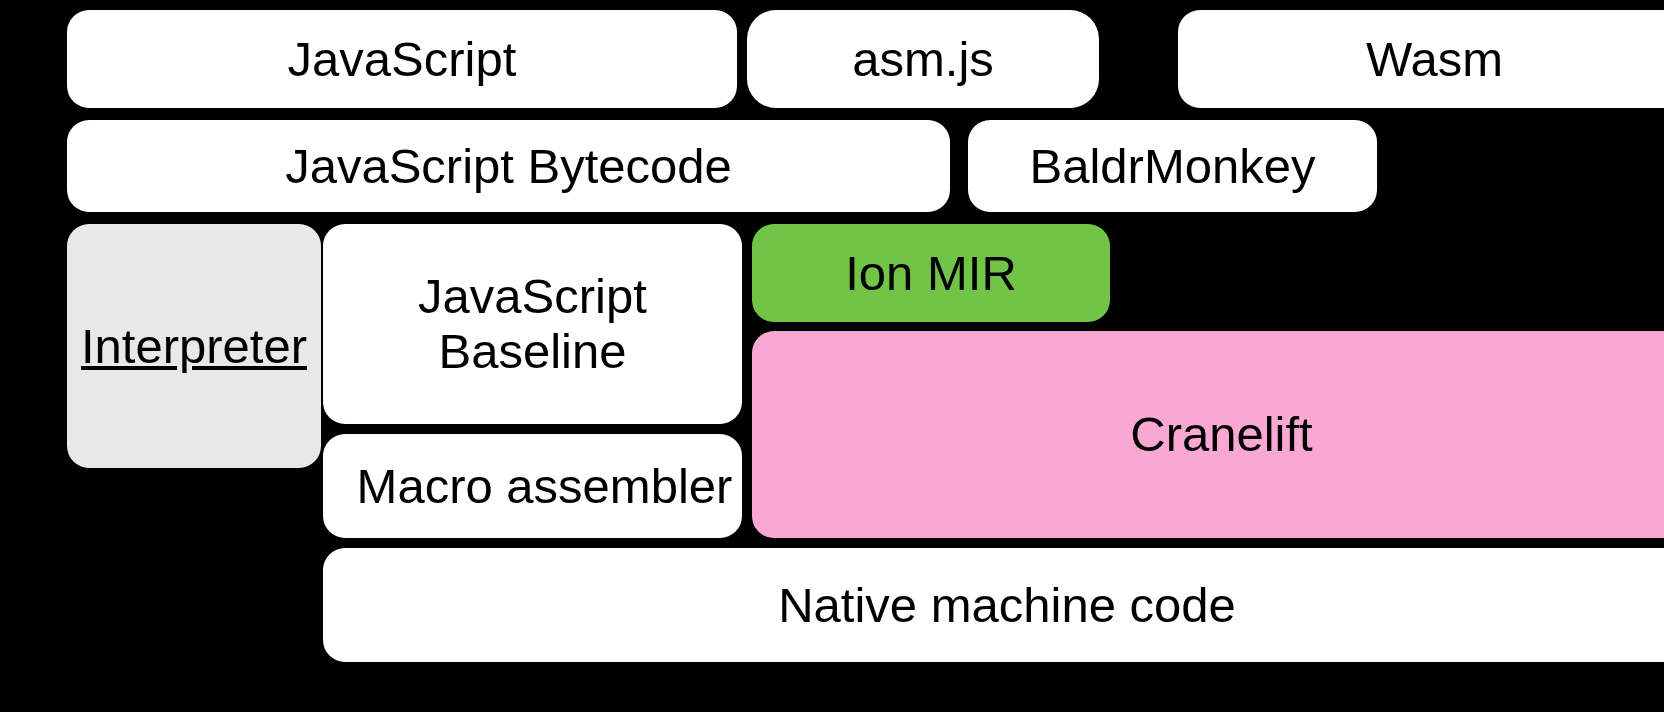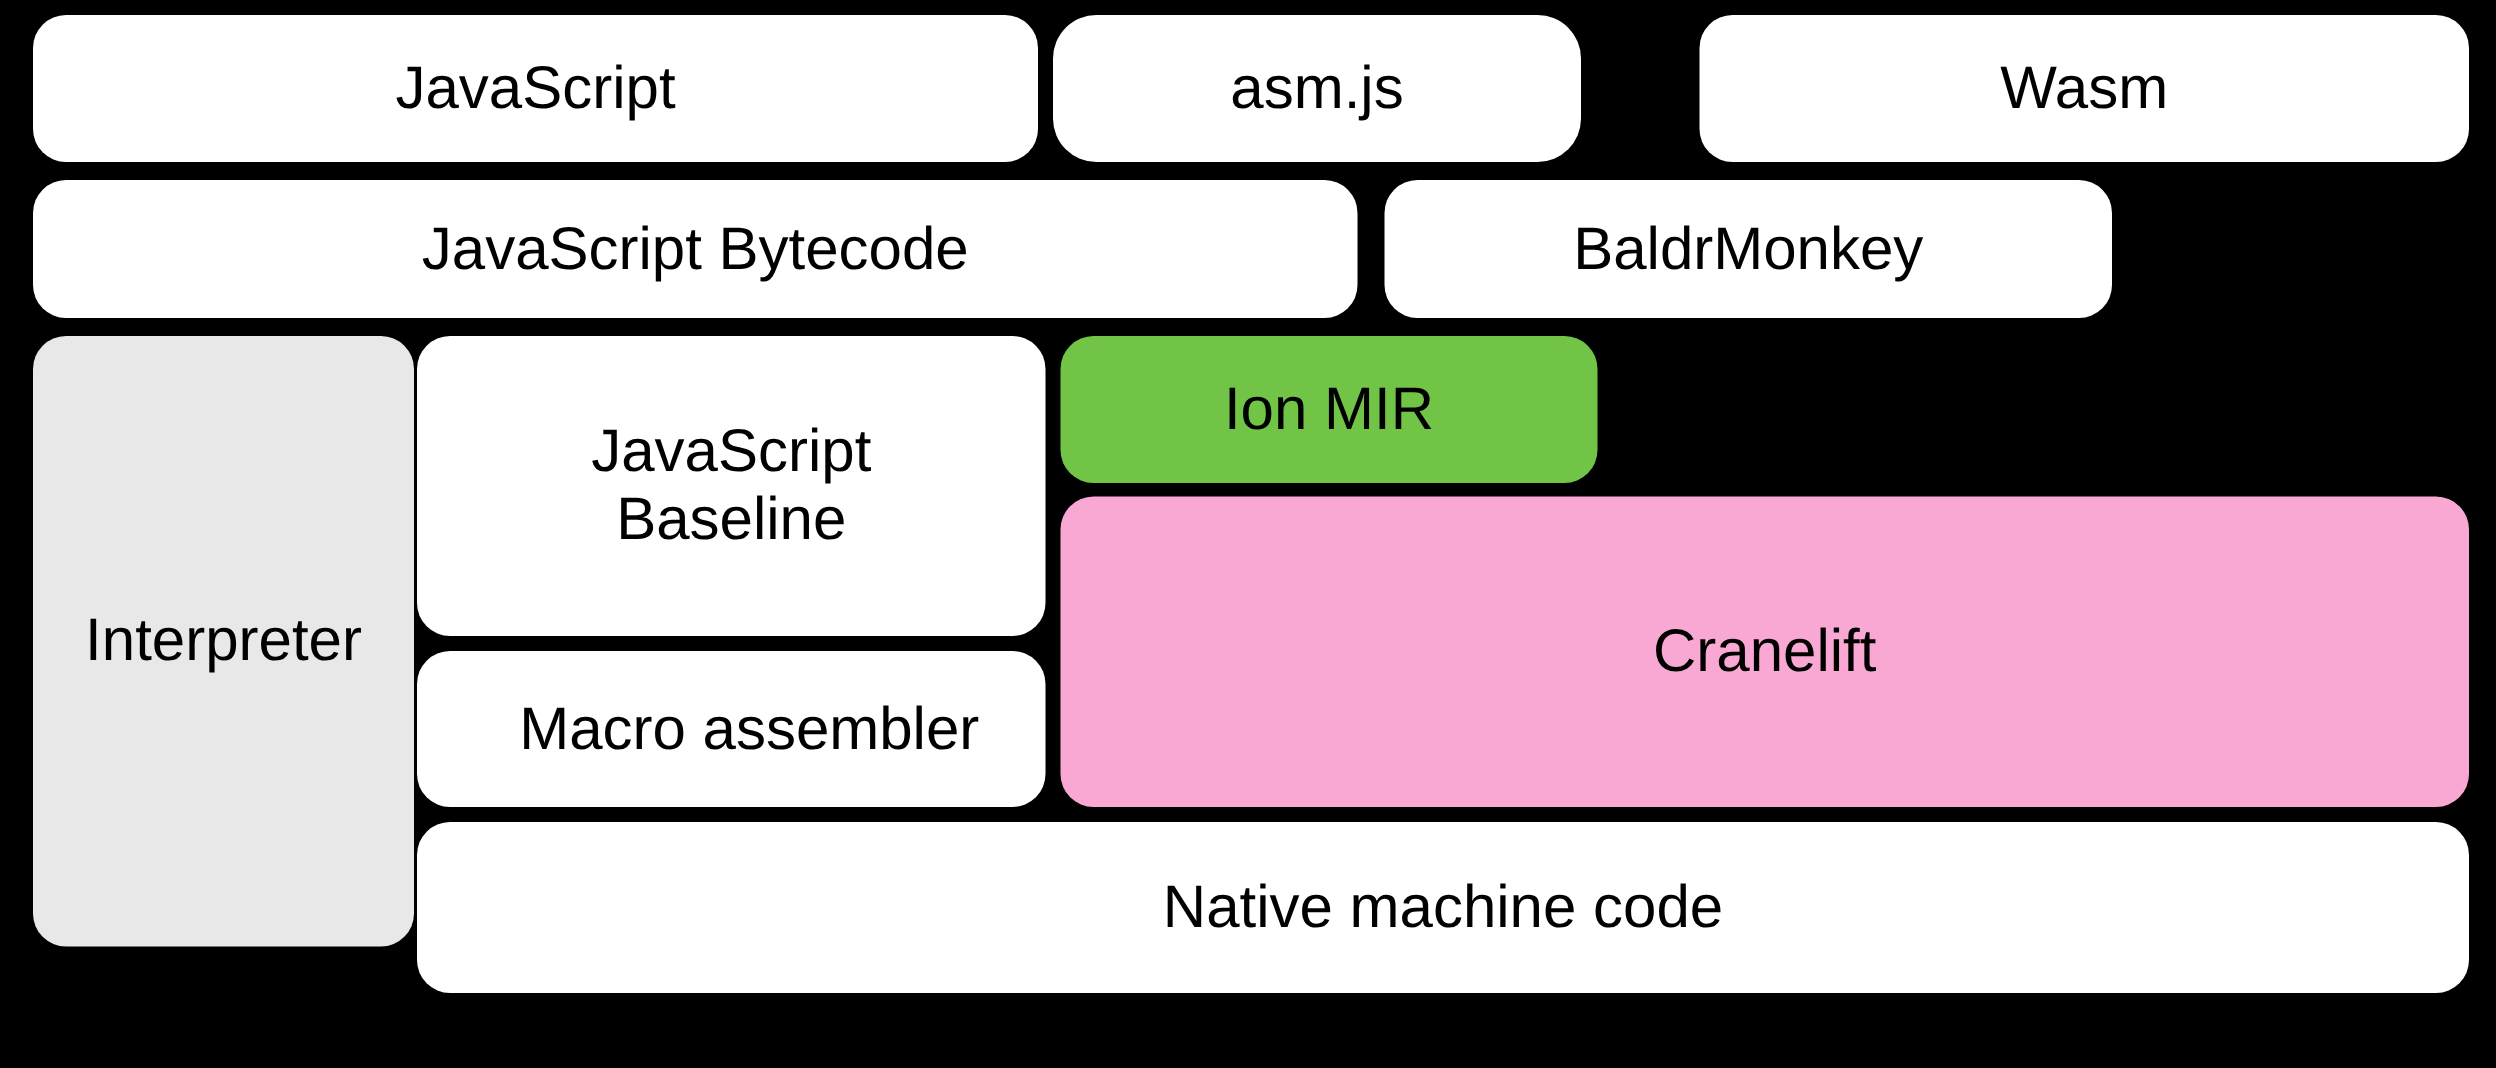--- a/index.html
+++ b/index.html
@@ -17,43 +17,44 @@
   }
   .box {
     position: absolute;
     box-sizing: border-box;
     display: flex;
     align-items: center;
     justify-content: center;
     text-align: center;
     border-radius: 22px;
     color: #000000;
-    font-size: 40px;
+    font-size: 49px;
     font-weight: 400;
     line-height: 1.12;
     letter-spacing: 0px;
     white-space: pre-line;
     user-select: none;
+    margin-left: 45px;
   }
   .fill-white { background: #FFFFFF; }
   .fill-gray  { background: #E8E8E8; }
   .fill-green { background: #72C446; }
   .fill-pink  { background: #f9a8d4; }
 
   
   #box-javascript        { left: 22px;   top: 10px;  width: 670px; height: 98px; }
   #box-asmjs             { left: 702px;  top: 10px;  width: 352px; height: 98px; border-radius: 29px; }
   #box-wasm              { left: 1133px; top: 10px;  width: 513px; height: 98px; }
 
   
   #box-js-bytecode       { left: 22px;   top: 120px; width: 883px; height: 92px; text-align: center; }
-  #box-baldrmonkey       { left: 923px;  top: 120px; width: 485px; height: 92px; }
+  #box-baldrmonkey       { left: 923px;  top: 120px; width: 409px; height: 92px; }
 
   
-  #box-interpreter       { left: 22px;   top: 224px; width: 254px; height: 407px; }
+  #box-interpreter       { left: 22px;   top: 224px; width: 254px; height: 244px; text-decoration: underline; }
   #box-js-baseline       { left: 278px;  top: 224px; width: 419px; height: 200px; }
   #box-macro-assembler   { left: 278px;  top: 434px; width: 419px; height: 104px; padding-left: 24px; }
   #box-ion-mir           { left: 707px;  top: 224px; width: 358px; height: 98px;  }
   #box-cranelift         { left: 707px;  top: 331px; width: 939px; height: 207px; }
 
   
   #box-native-code       { left: 278px;  top: 548px; width: 1368px; height: 114px; }
 </style>
 </head>
 <body>

